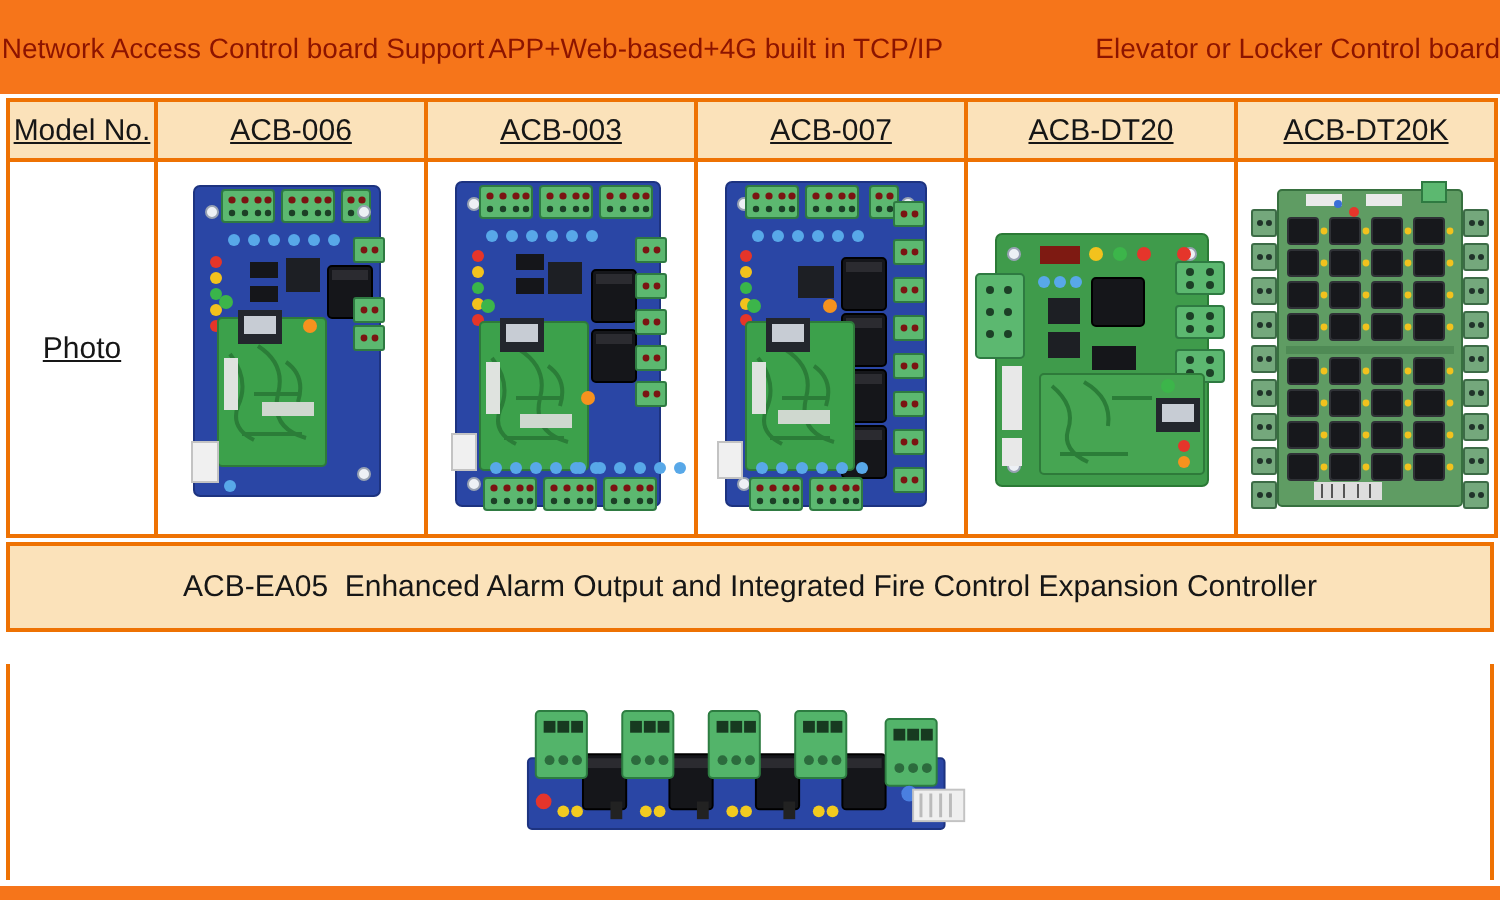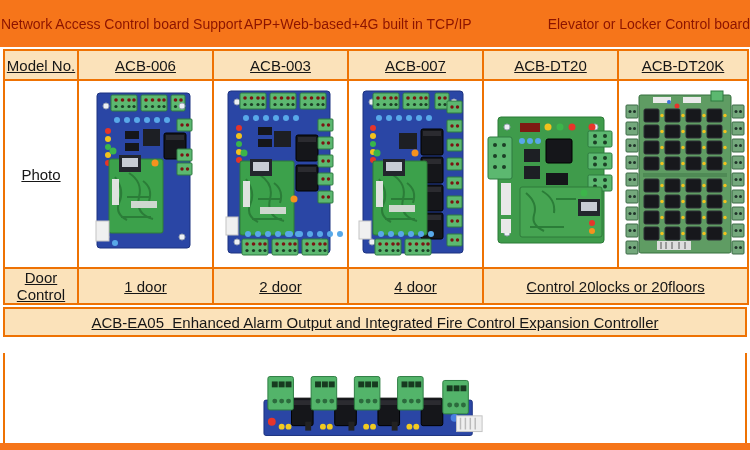--- a/index.html
+++ b/index.html
@@ -19,23 +19,23 @@
 
   .spec-table{border-collapse:collapse;margin:2px 3px 0 3px;width:744px;table-layout:fixed;}
   .spec-table td{border:2px solid var(--table-border);text-align:center;vertical-align:middle;
     font-size:15px;color:var(--text-dark);background:var(--cell-peach);padding:0;overflow:hidden;text-decoration:underline;}
   .spec-table tr.header-row td{height:30px;}
   .spec-table tr.photo-row td{background:#fff;height:186px;margin-left:45px;}
   .spec-table tr.door-row td{height:27px;}
   .label-door{font-size:13px;}
   .photo-cell svg{display:block;margin:0 auto;}
 
-  .ea05-banner{margin:2px 3px 16px 3px;height:30px;background:var(--cell-peach);
+  .ea05-banner{margin:2px 3px 16px 3px;height:45px;background:var(--cell-peach);
     border:2px solid var(--table-border);display:flex;align-items:center;justify-content:center;
-    font-size:15px;color:var(--text-dark);white-space:pre-wrap;text-decoration:underline;}
+    font-size:15px;color:var(--text-dark);white-space:pre-wrap;}
 
   .bottom-photo{margin:0 3px;height:108px;background:#fff;
     border-left:2px solid var(--table-border);border-right:2px solid var(--table-border);
     display:flex;align-items:center;justify-content:center;}
 
   .footer-bar{position:absolute;left:0;bottom:0;width:750px;height:7px;background:var(--banner-orange);}
 </style>
 </head>
 <body>
 
@@ -345,27 +345,20 @@
           <use href="#relrow" x="25" y="98"></use>
               <use href="#relrow" x="25" y="114"></use>
               <use href="#relrow" x="25" y="130"></use>
               <use href="#relrow" x="25" y="146"></use>
           <rect x="38" y="160" width="34" height="9" fill="#ddd"></rect>
           <path d="M42 161 v7 M47 161 v7 M53 161 v7 M60 161 v7 M66 161 v7" stroke="#555" stroke-width="1"></path>
         </svg>
       </td>
     </tr>
 
-    <tr class="door-row">
-      <td class="label-door">Door Control</td>
-      <td>1 door</td>
-      <td>2 door</td>
-      <td>4 door</td>
-      <td colspan="2">Control 20locks or 20floors</td>
-    </tr>
     </tbody>
   </table>
 
   <div class="ea05-banner">ACB-EA05  Enhanced Alarm Output and Integrated Fire Control Expansion Controller</div>
 
   <div class="bottom-photo">
     <svg viewBox="0 0 230 74" width="226" height="74">
       <rect x="2" y="30" width="212" height="36" rx="2" fill="#2a46a5" stroke="#1d3380"></rect>
       <use href="#relayBig" x="30" y="28"></use>
         <use href="#relayBig" x="74" y="28"></use>

